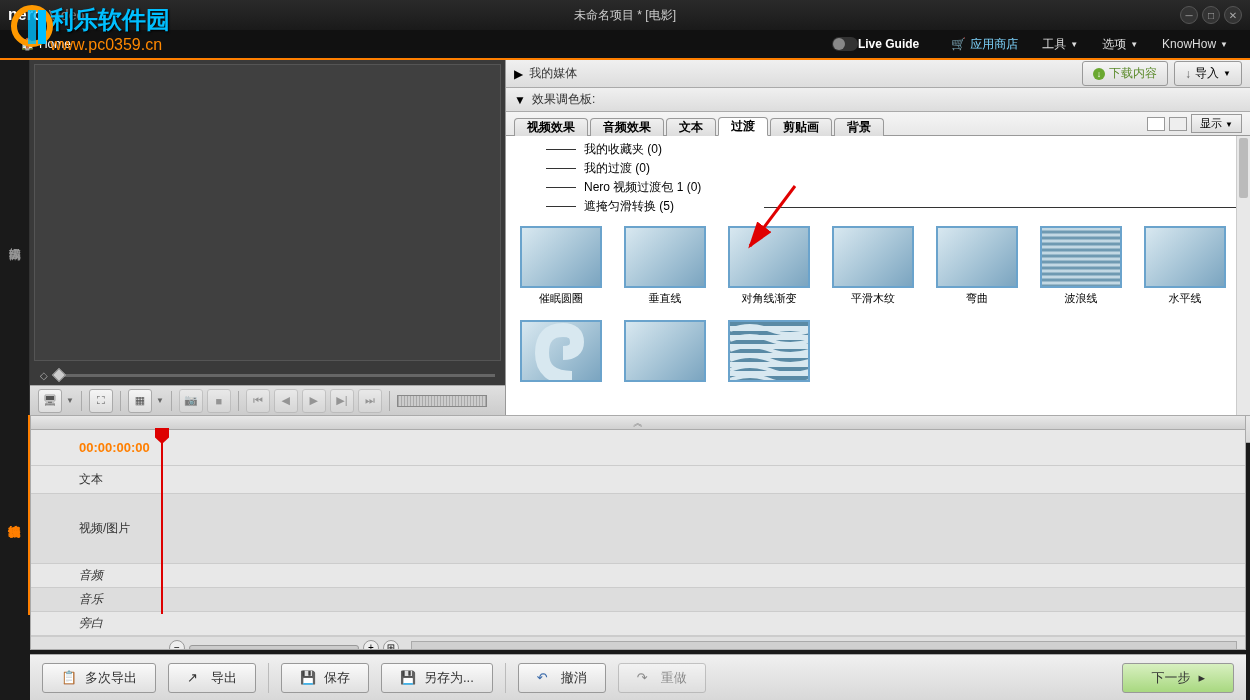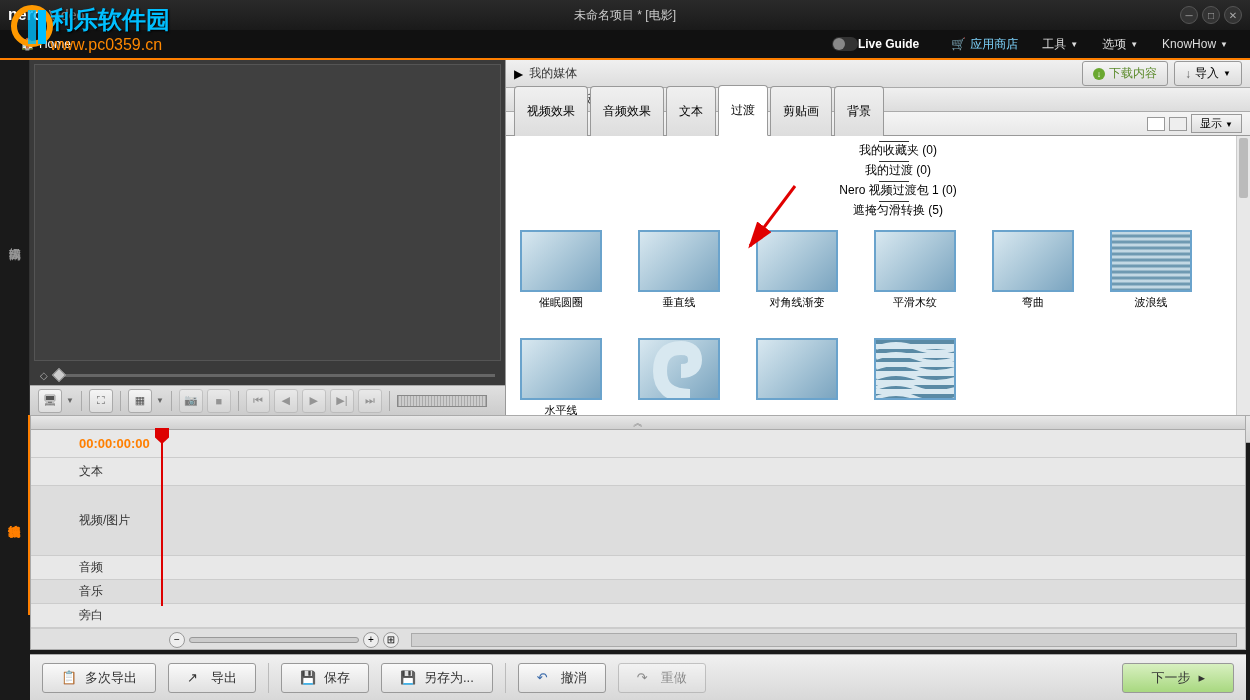--- a/index.html
+++ b/index.html
@@ -46,33 +46,33 @@
 
 .right-panel { flex: 1; background: #fff; border-left: 1px solid #999; display: flex; flex-direction: column; font-size: 12px; }
 .panel-header { height: 28px; background: linear-gradient(#f0f0f0,#ddd); border-bottom: 1px solid #aaa; display: flex; align-items: center; padding: 0 8px; }
 .panel-header .collapse { margin-right: 6px; cursor: pointer; }
 .panel-header .title2 { flex: 1; font-weight: normal; color: #333; }
 .panel-header .btn2 { background: linear-gradient(#f5f5f5,#ddd); border: 1px solid #999; border-radius: 3px; padding: 3px 10px; margin-left: 6px; cursor: pointer; display: flex; align-items: center; gap: 4px; }
 .panel-header .btn2.green { color: #5a8a2a; }
 .panel-header .btn2 .circ { width: 12px; height: 12px; border-radius: 50%; background: #6aa830; display: inline-block; color: #fff; font-size: 9px; line-height: 12px; text-align: center; }
 
 .tabs-row { height: 24px; display: flex; align-items: flex-end; padding: 0 8px; background: linear-gradient(#f5f5f5,#e8e8e8); border-bottom: 1px solid #999; }
-.tab { padding: 16px 12px; border: 1px solid #999; border-bottom: none; border-radius: 4px 4px 0 0; background: linear-gradient(#f0f0f0,#ddd); margin-right: 2px; cursor: pointer; font-size: 12px; position: relative; top: 1px; }
+.tab { padding: 0 12px; border: 1px solid #999; border-bottom: none; border-radius: 4px 4px 0 0; background: linear-gradient(#f0f0f0,#ddd); margin-right: 2px; cursor: pointer; font-size: 12px; position: relative; top: 1px; font-weight: bold; }
 .tab.active { background: #fff; border-bottom: 1px solid #fff; }
 .tabs-row .right-controls { margin-left: auto; display: flex; align-items: center; gap: 4px; padding-bottom: 2px; }
 .tabs-row .view-btn { width: 18px; height: 14px; border: 1px solid #999; background: #eee; cursor: pointer; }
 .tabs-row .display-btn { padding: 1px 8px; border: 1px solid #999; background: linear-gradient(#f5f5f5,#ddd); cursor: pointer; font-size: 11px; }
 
 .tree-list { padding: 4px 0 4px 40px; background: #fff; }
-.tree-item { padding: 1px 0; font-size: 12px; display: flex; align-items: center; flex-direction: column; }
+.tree-item { padding: 1px 0; font-size: 12px; display: flex; align-items: center; }
 .tree-item .line { width: 30px; height: 1px; background: #333; margin-right: 8px; }
 .tree-item.last .label::after { content: ""; position: absolute; left: 180px; right: 10px; top: 50%; height: 1px; background: #333; }
 .tree-item .label { position: relative; flex: 1; }
 
-.thumbs { padding: 6px 10px; display: flex; flex-wrap: wrap; gap: 28px; background: #fff; overflow: auto; position: relative; }
+.thumbs { padding: 6px 10px; display: flex; flex-wrap: wrap; gap: 14px; background: #fff; overflow: auto; position: relative; }
 .thumb { width: 90px; display: flex; flex-direction: column; align-items: center; cursor: pointer; }
 .thumb .img { width: 82px; height: 62px; border: 2px solid #6aa3cc; background: linear-gradient(135deg,#d8e8f0,#7ba5c0); position: relative; overflow: hidden; }
 .thumb .caption { font-size: 11px; margin-top: 3px; text-align: center; }
 
 
 .pat-circles { background: radial-gradient(circle, #5a8aa5 0%, #d8e8f0 10%, #5a8aa5 20%, #d8e8f0 30%, #5a8aa5 40%, #d8e8f0 50%, #5a8aa5 60%, #d8e8f0 70%, #5a8aa5 80%); }
 .pat-vlines { background: repeating-linear-gradient(90deg, #5a8aa5 0px, #d8e8f0 6px, #5a8aa5 12px); }
 .pat-diag { background: linear-gradient(135deg, #d8e8f0 0%, #4a7a95 100%); }
 .pat-wood { background: #88a8b8; background-image: repeating-radial-gradient(circle at 30% 40%, rgba(255,255,255,0.2) 0px, transparent 2px, rgba(0,0,0,0.1) 4px); }
 .pat-bend { background: radial-gradient(ellipse at center, #d8e8f0 0%, #5a8aa5 60%); background-image: conic-gradient(from 0deg, #5a8aa5, #d8e8f0, #5a8aa5, #d8e8f0, #5a8aa5, #d8e8f0, #5a8aa5, #d8e8f0, #5a8aa5); }
@@ -91,32 +91,32 @@
 .feature-bar .fbtn { display: flex; align-items: center; gap: 3px; padding: 2px 6px; cursor: pointer; color: #444; }
 .feature-bar .fbtn.disabled { color: #aaa; }
 .feature-bar .sep2 { width: 1px; height: 18px; background: #aaa; }
 
 
 .collapse-strip { height: 14px; background: linear-gradient(#e8e8e8,#d0d0d0); display: flex; align-items: center; justify-content: center; border-bottom: 1px solid #aaa; cursor: pointer; }
 .collapse-strip .chev { font-size: 10px; color: #888; }
 
 
 .timeline-area { background: #e8e8e8; position: relative; }
-.timecode-row { height: 28px; display: flex; align-items: center; background: #e8e8e8; border-bottom: 1px solid #ccc; }
+.timecode-row { height: 36px; display: flex; align-items: center; background: #e8e8e8; border-bottom: 1px solid #ccc; }
 .timecode { width: 130px; padding-left: 48px; font-size: 13px; font-weight: bold; color: #ff7f00; }
 .playhead { position: absolute; left: 130px; top: 0; bottom: 22px; width: 2px; background: #d00; z-index: 5; }
 .playhead::before { content:""; position: absolute; top: -2px; left: -6px; width: 14px; height: 16px; background: #d00; clip-path: polygon(0 0, 100% 0, 100% 60%, 50% 100%, 0 60%); }
 
 .track-row { display: flex; border-bottom: 1px solid #ccc; background: #e8e8e8; }
 .track-row.alt { background: #ddd; }
 .track-label { width: 130px; padding: 6px 0 6px 48px; font-size: 12px; color: #333; display: flex; align-items: center; }
 .track-content { flex: 1; position: relative; }
 .track-row.video { height: 70px; }
 .track-row.text { height: 28px; }
-.track-row.audio { height: 24px; }
+.track-row.audio { height: 24px; font-style: italic; }
 
 .drop-placeholder { position: absolute; left: 30px; top: 6px; width: 120px; height: 56px; background: linear-gradient(#f0f0f0,#ddd); border: 1px solid #aaa; display: flex; align-items: center; padding: 0 8px; gap: 8px; font-size: 11px; color: #666; }
 .drop-placeholder .slash { width: 14px; height: 40px; background: linear-gradient(135deg, #ccc 45%, #fff 50%, #ccc 55%); }
 
 .zoom-bar { height: 22px; background: #e0e0e0; display: flex; align-items: center; padding-left: 138px; gap: 4px; border-top: 1px solid #ccc; }
 .zoom-bar .zbtn { width: 16px; height: 16px; border: 1px solid #999; border-radius: 8px; background: #eee; display: flex; align-items: center; justify-content: center; font-size: 10px; cursor: pointer; }
 .zoom-bar .ztrack { width: 170px; height: 6px; background: #ccc; border: 1px solid #999; border-radius: 3px; position: relative; }
 .zoom-bar .scroll { flex: 1; height: 14px; background: #d0d0d0; border: 1px solid #aaa; margin: 0 8px; }
 
 

